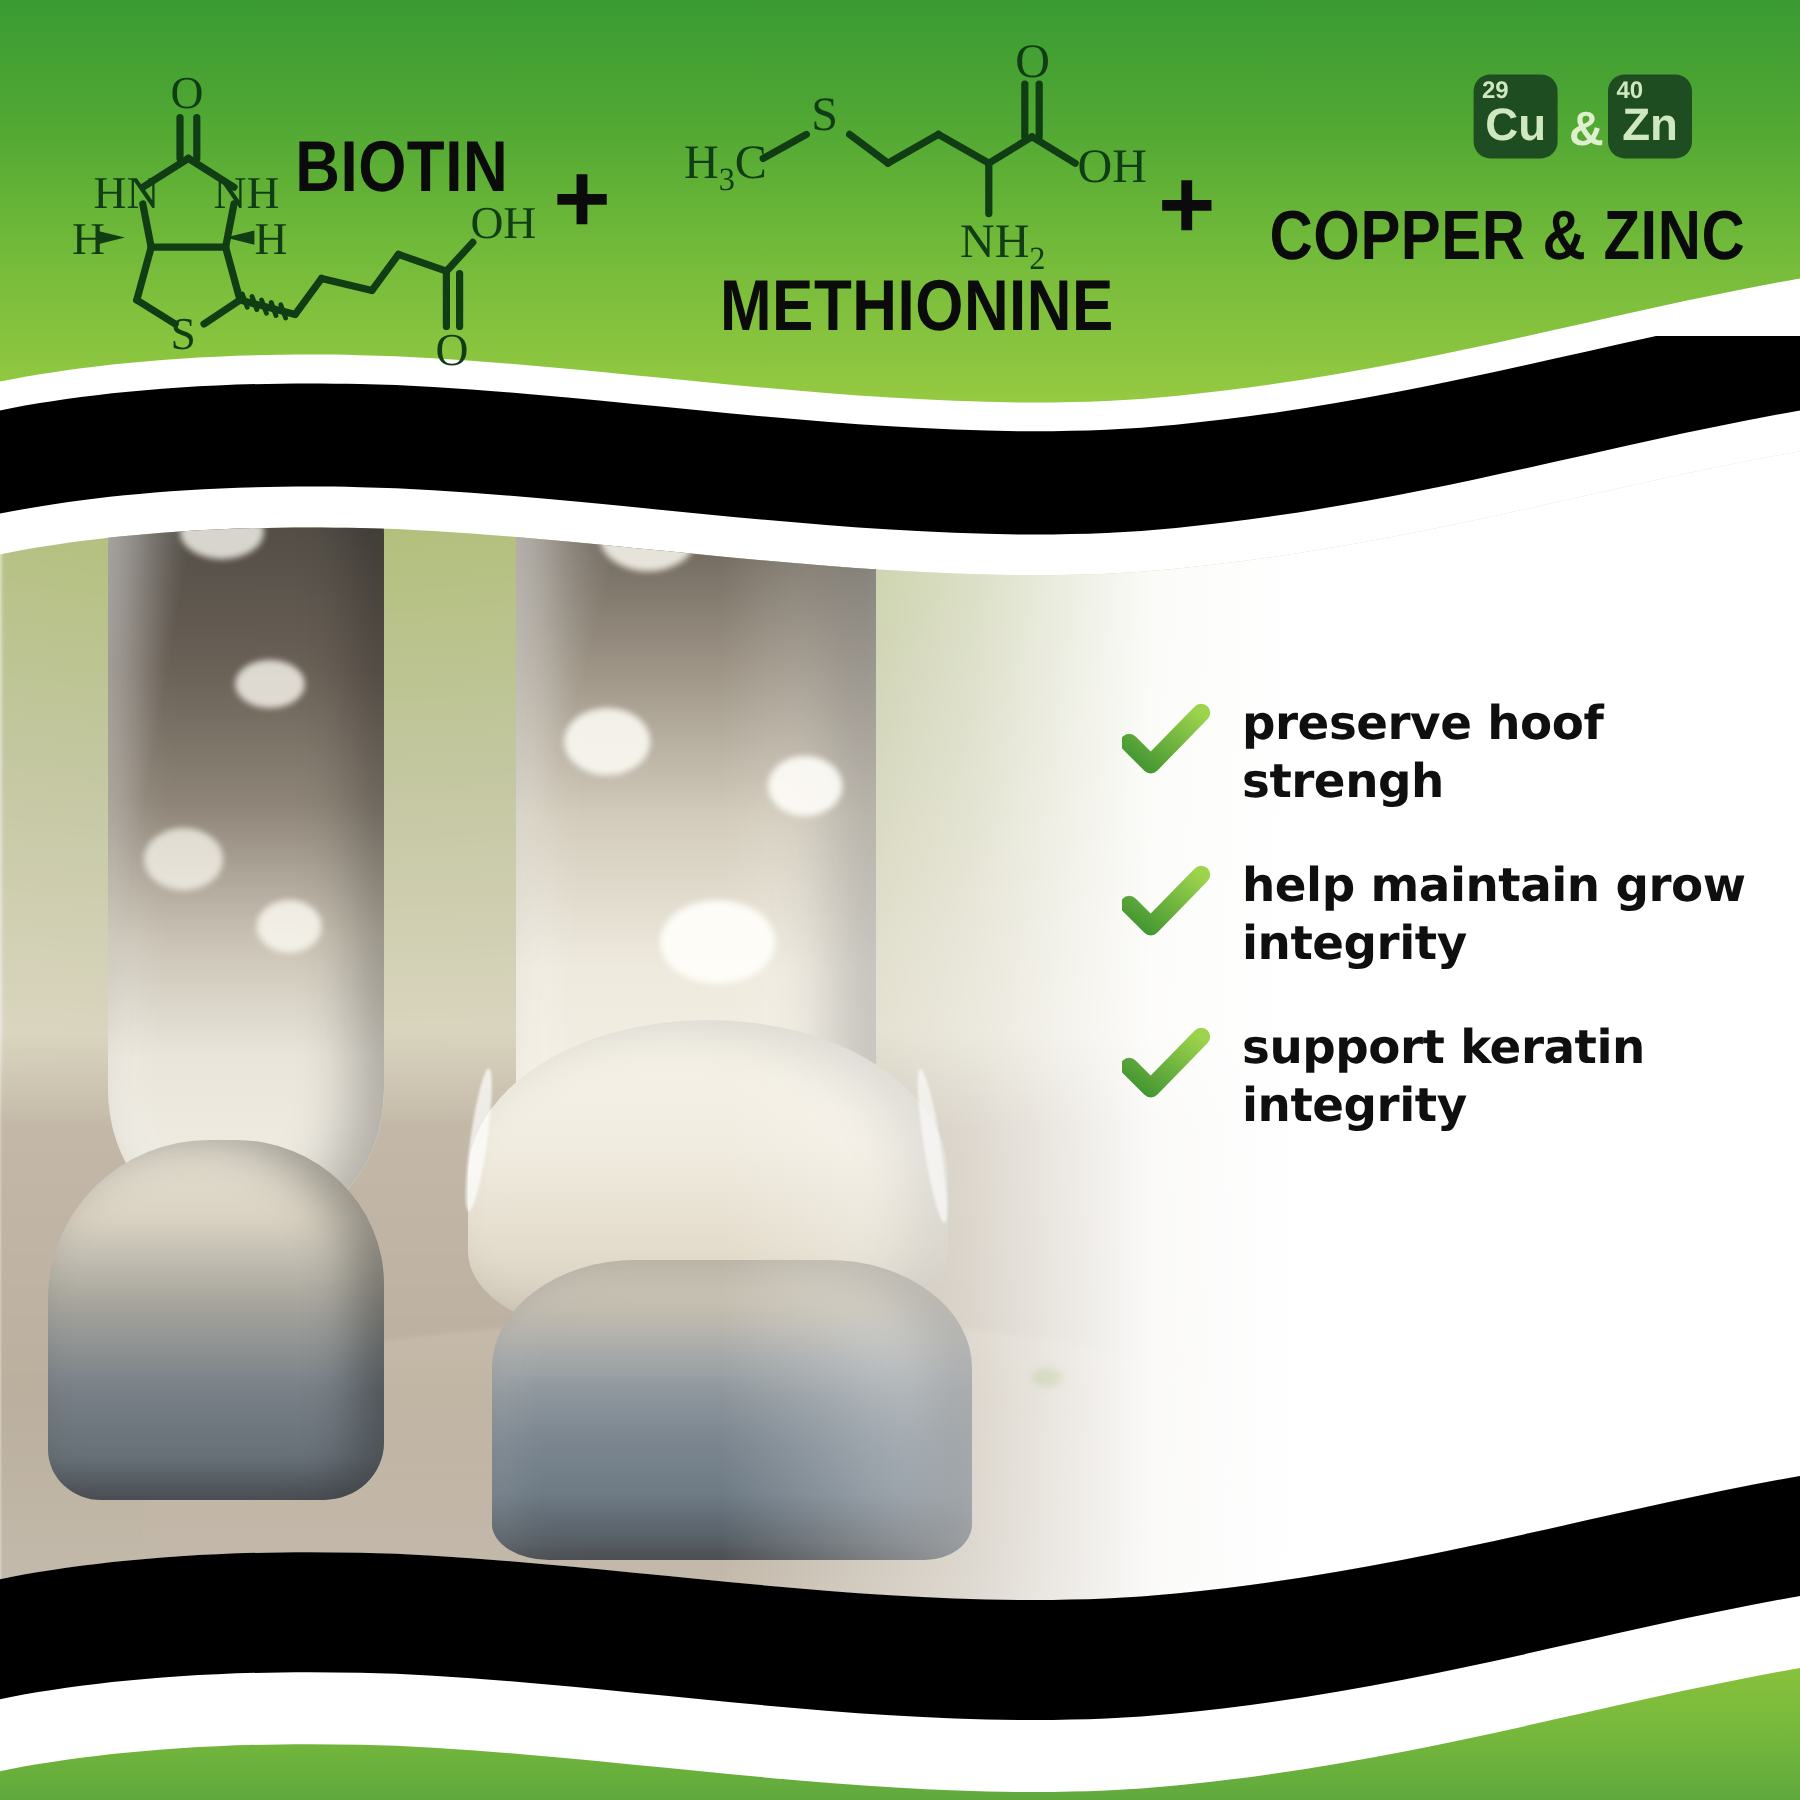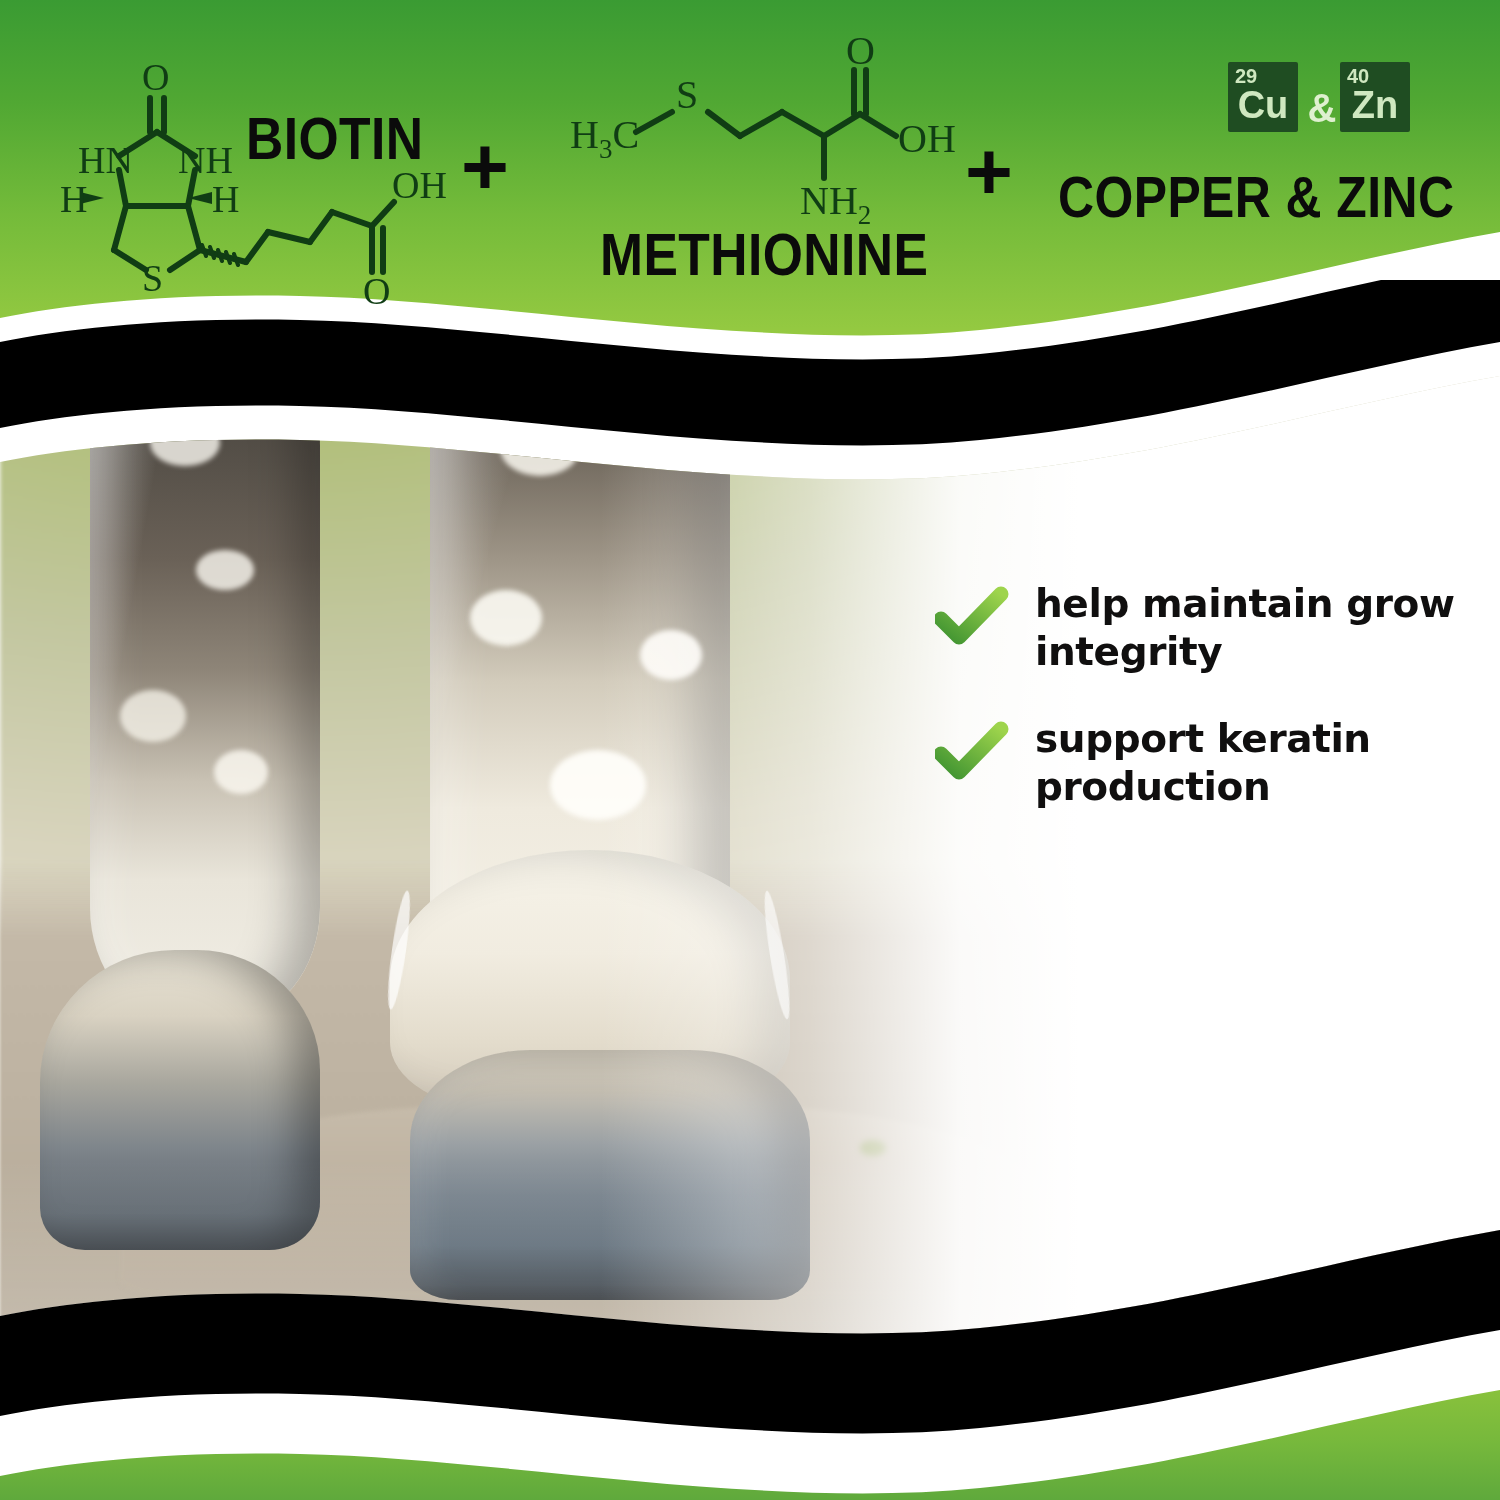--- a/index.html
+++ b/index.html
@@ -111,21 +111,21 @@
   }
   #name-biotin{left:246px;top:104px;font-size:60px;}
   #name-methionine{left:600px;top:220px;font-size:60px;}
   #name-copperzinc{left:1058px;top:163px;font-size:58px;}
 
   .plus{position:absolute;color:#0b0b0b;font-size:82px;font-weight:700;line-height:1;
         font-family:"Liberation Sans",sans-serif;}
   #plus-1{left:461px;top:125px;}
   #plus-2{left:965px;top:130px;}
 
-  .ptile{position:absolute;width:70px;height:70px;background:#1f4d22;border-radius:2px;}
+  .ptile{position:absolute;width:70px;height:70px;background:#1f4d22;border-radius:14px;}
   .ptile .num{position:absolute;left:7px;top:3px;font-size:20px;font-weight:700;color:#cfe8c0;
                font-family:"Liberation Sans",sans-serif;}
   .ptile .sym{position:absolute;left:0;right:0;top:24px;text-align:center;font-size:38px;font-weight:700;
                color:#cfe8c0;line-height:1;font-family:"Liberation Sans",sans-serif;}
   #tile-cu{left:1228px;top:62px;}
   #tile-zn{left:1340px;top:62px;}
   #tile-amp{position:absolute;left:1300px;top:86px;width:44px;text-align:center;font-size:40px;
             font-weight:700;color:#dff0cf;font-family:"Liberation Sans",sans-serif;}
 
   
@@ -281,20 +281,34 @@
       <div class="hair" style="left:392px;top:900px;width:14px;height:120px;background:rgba(255,255,255,.7);transform:rotate(8deg);"></div>
       <div class="hair" style="left:770px;top:900px;width:14px;height:130px;background:rgba(255,255,255,.62);transform:rotate(-9deg);"></div>
 
       <div class="photo-fade-top"></div>
       <div class="photo-fade"></div>
     </div>
   </div>
 
   <div class="benefits">
 
+    <div class="benefit">
+      <span class="check">
+        <svg viewBox="0 0 74 62">
+          <defs>
+              <linearGradient id="cg0" x1="0" y1="1" x2="1" y2="0">
+            <stop offset="0" stop-color="#3f9331"></stop>
+                <stop offset="1" stop-color="#9ed44c"></stop>
+          </linearGradient>
+            </defs>
+          <path d="M6,33 L24,51 L66,8" fill="none" stroke="url(#cg0)" stroke-width="15" stroke-linecap="round" stroke-linejoin="round"></path>
+        </svg>
+      </span>
+      <span class="benefit-text">preserve hoof strengh</span>
+    </div>
 
 
     <div class="benefit">
       <span class="check">
         <svg viewBox="0 0 74 62">
           <defs>
               <linearGradient id="cg2" x1="0" y1="1" x2="1" y2="0">
             <stop offset="0" stop-color="#3f9331"></stop>
                 <stop offset="1" stop-color="#9ed44c"></stop>
           </linearGradient>
@@ -310,20 +324,20 @@
         <svg viewBox="0 0 74 62">
           <defs>
               <linearGradient id="cg3" x1="0" y1="1" x2="1" y2="0">
             <stop offset="0" stop-color="#3f9331"></stop>
                 <stop offset="1" stop-color="#9ed44c"></stop>
           </linearGradient>
             </defs>
           <path d="M6,33 L24,51 L66,8" fill="none" stroke="url(#cg3)" stroke-width="15" stroke-linecap="round" stroke-linejoin="round"></path>
         </svg>
       </span>
-      <span class="benefit-text">support keratin production</span>
+      <span class="benefit-text">support keratin integrity</span>
     </div>
   </div>
 
   <div class="wave-bot-black"></div>
   <div class="footer-green"></div>
 
 </div>
 
 </body></html>

